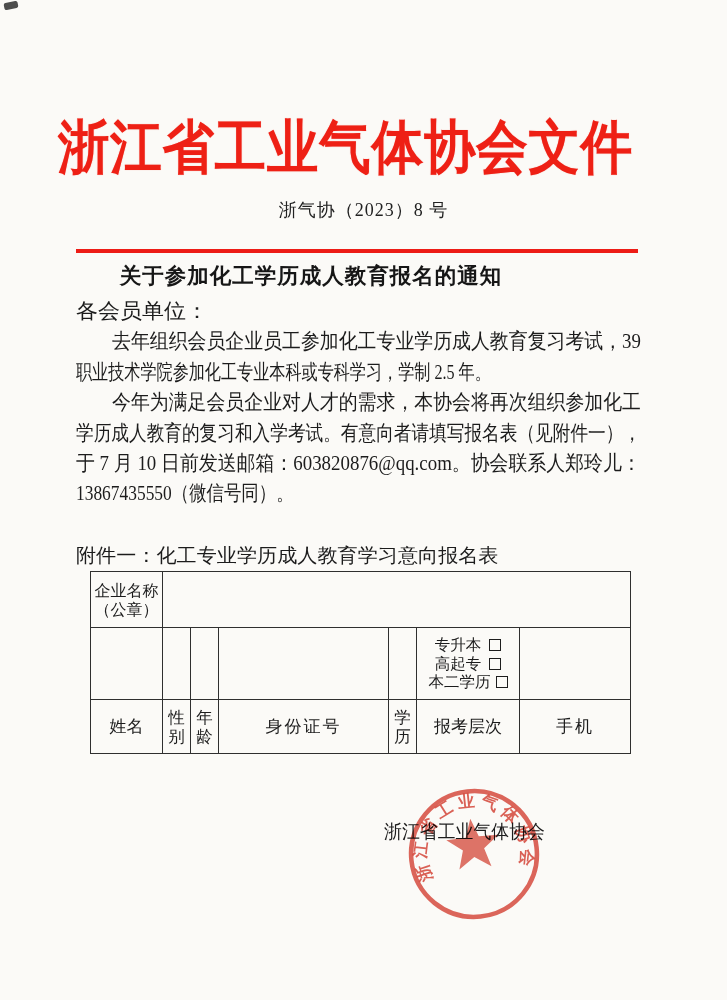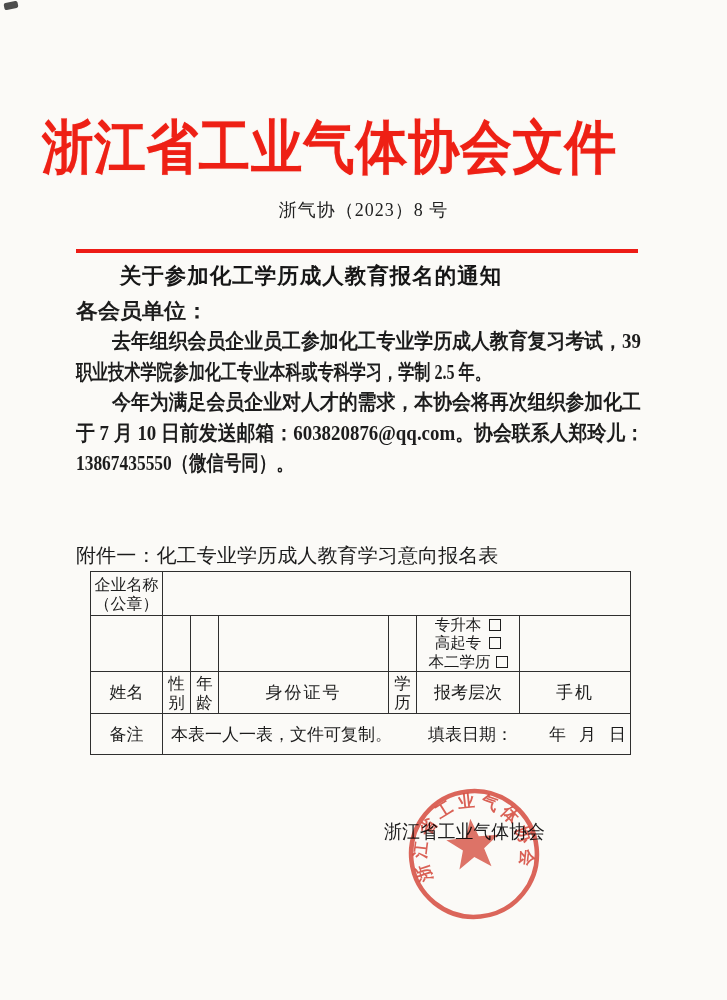--- a/index.html
+++ b/index.html
@@ -8,32 +8,32 @@
     position:relative;width:727px;height:1000px;margin:0 auto;
     background:#fbfaf7;overflow:hidden;
     font-family:"Liberation Serif","DejaVu Serif",serif;
     color:#1c1c1c;
   }
   .corner-mark{position:absolute;left:4px;top:2px;width:14px;height:7px;background:#2e2e2e;border-radius:2px;transform:rotate(-12deg);opacity:.85;}
   .fit{display:inline-block;white-space:nowrap;}
   .fit-left{transform-origin:left center;}
   .fit-center{transform-origin:center center;}
 
-  .org-title-wrap{position:absolute;left:0;top:112px;width:659px;text-align:center;}
+  .org-title-wrap{position:absolute;left:16px;top:112px;width:659px;text-align:center;}
   .org-title{font-size:58px;font-weight:900;color:#ee2015;letter-spacing:1px;line-height:72px;
     font-family:"Liberation Serif","DejaVu Serif",serif;text-shadow:0 0 1px rgba(238,32,21,.45);}
 
   .doc-number{position:absolute;left:0;top:198px;width:727px;text-align:center;font-size:18px;letter-spacing:1px;color:#222;}
 
   .red-rule{position:absolute;left:76px;top:249px;width:562px;height:4px;background:#ed1c16;}
 
   .notice-title{position:absolute;left:0;top:261px;width:622px;text-align:center;
     font-family:"Liberation Sans","DejaVu Sans",sans-serif;font-weight:700;font-size:21.5px;letter-spacing:1px;color:#161616;}
 
-  .body-block{position:absolute;left:76px;top:296px;width:565px;font-size:21px;font-weight:bold;}
+  .body-block{position:absolute;left:76px;top:296px;width:565px;font-size:21px;}
   .bline{height:30.4px;line-height:30.4px;}
   .indent{margin-left:36px;}
 
   .att-line{position:absolute;left:76px;font-size:19.5px;line-height:24px;}
   .att1{top:544px;}
   .att2{top:757px;}
 
   table.form{
     position:absolute;left:90px;top:571px;width:540px;height:183px;
     border-collapse:collapse;table-layout:fixed;font-size:17px;color:#1c1c1c;
@@ -79,20 +79,23 @@
       <span class="fit fit-left" style="transform: scaleX(1.04762);">各会员单位：</span>
     </div>
     <div class="bline">
       <span class="fit fit-left indent" style="transform: scaleX(0.89966);">去年组织会员企业员工参加化工专业学历成人教育复习考试，39</span>
     </div>
     <div class="bline">
       <span class="fit fit-left" style="transform: scaleX(0.767098);">职业技术学院参加化工专业本科或专科学习，学制 2.5 年。</span>
     </div>
     <div class="bline">
       <span class="fit fit-left indent" style="transform: scaleX(0.89966);">今年为满足会员企业对人才的需求，本协会将再次组织参加化工</span>
+    </div>
+    <div class="bline">
+      <span class="fit fit-left" style="transform: scaleX(0.840774);">学历成人教育的复习和入学考试。有意向者请填写报名表（见附件一），</span>
     </div>
     <div class="bline">
       <span class="fit fit-left" style="transform: scaleX(0.899682);">于 7 月 10 日前发送邮箱：603820876@qq.com。协会联系人郑玲儿：</span>
     </div>
     <div class="bline">
       <span class="fit fit-left" style="transform: scaleX(0.828897);">13867435550（微信号同）。</span>
     </div>
   </div>
 
   <div class="att-line att1">
@@ -147,34 +150,20 @@
           <div>龄</div>
         </td>
         <td style="letter-spacing:2px;">身份证号</td>
         <td class="two-line">
           <div>学</div>
           <div>历</div>
         </td>
         <td>报考层次</td>
         <td style="letter-spacing:2px;">手机</td>
       </tr>
-      <tr style="height:41px;">
-        <td>备注</td>
-        <td colspan="6" class="remark-content">
-          <div class="remark-flex">
-            <span class="note">本表一人一表，文件可复制。</span>
-            <span class="dlabel">填表日期：</span>
-            <span class="units">
-              <span>年</span>
-              <span>月</span>
-              <span>日</span>
-            </span>
-          </div>
-        </td>
-      </tr>
     </tbody>
   </table>
 
 
   <div class="sig-org">
     <span class="fit fit-left" style="transform: scaleX(0.94152);">浙江省工业气体协会</span>
   </div>
 
   <svg class="seal" viewBox="0 0 134 138" xmlns="http://www.w3.org/2000/svg">
     <circle cx="67" cy="69" r="62" fill="none" stroke="#d5392b" stroke-width="4.5" stroke-opacity="0.88"></circle>

